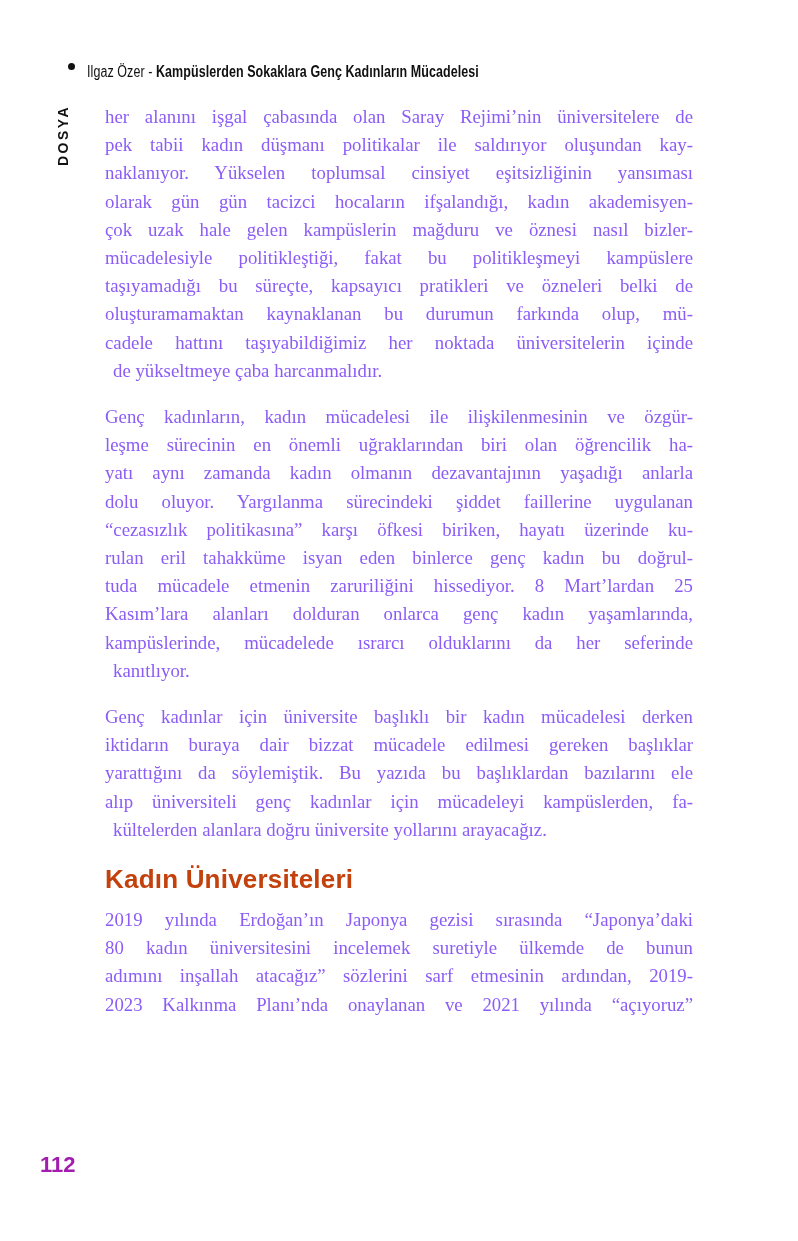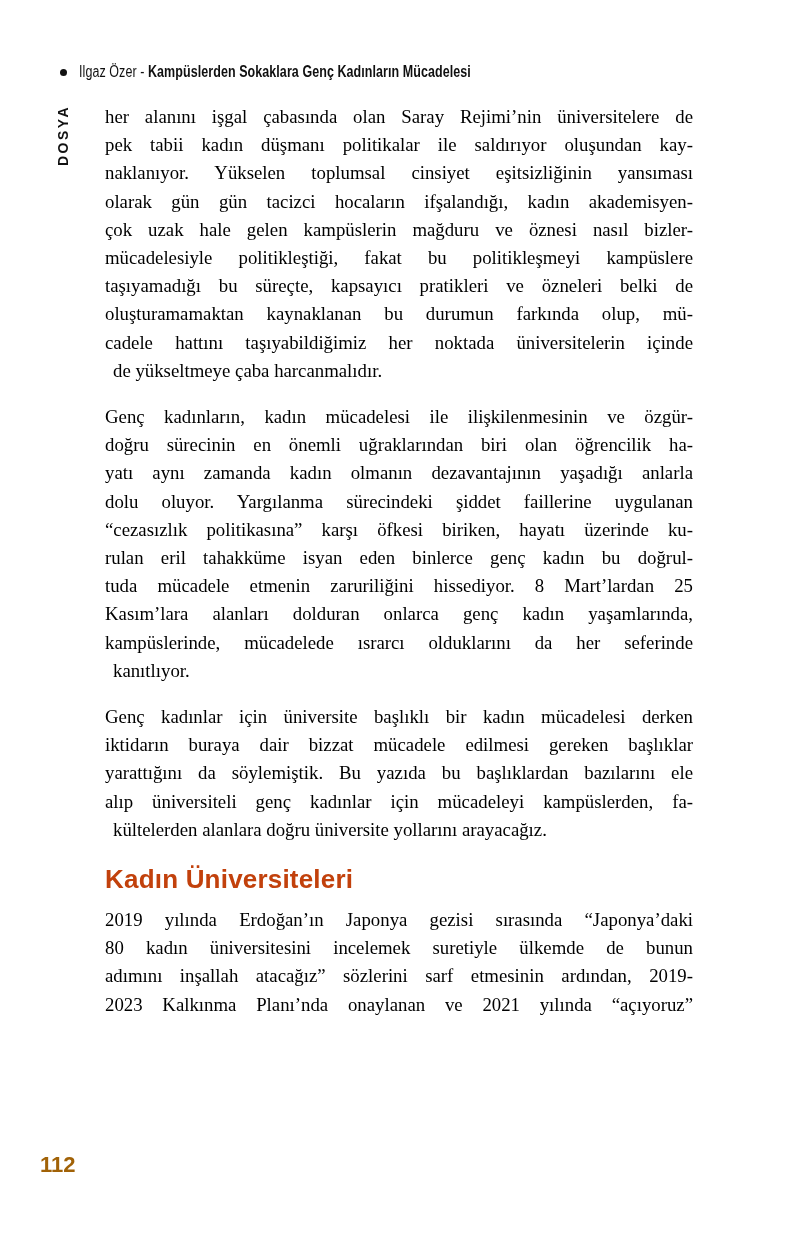--- a/index.html
+++ b/index.html
@@ -11,24 +11,23 @@
     margin: 0 auto;
     background: #ffffff;
     overflow: hidden;
     font-family: "Liberation Serif", serif;
     color: #242424;
   }
 
   
   .running-header {
     position: absolute;
-    left: 60px;
+    left: 68px;
     top: 63px;
     display: flex;
-    align-items: center;
     height: 18px;
     white-space: nowrap;
   }
   .bullet {
     width: 7px; height: 7px;
     background: #111;
     border-radius: 50%;
     margin-right: 12px;
     flex: 0 0 auto;
   }
@@ -66,21 +65,21 @@
     left: 105px;
     top: 103px;
     width: 588px;
   }
   .paragraph { margin: 0 0 18px 0; }
   .pline {
     font-size: 18.8px;
     line-height: 28.2px;
     text-align: justify;
     text-align-last: justify;
-    color: #000000;
+    color: #8b5cf6;
   }
   .pline.lastline {
     text-align-last: left;
     margin-left: 8px;
   }
   .section-heading {
     font-family: "Liberation Sans", sans-serif;
     font-weight: 600;
     font-size: 26px;
     line-height: 30px;
@@ -90,21 +89,21 @@
   }
 
   
   .page-number {
     position: absolute;
     left: 40px;
     top: 1152px;
     font-family: "Liberation Sans", sans-serif;
     font-weight: 700;
     font-size: 22px;
-    color: #a16207;
+    color: #a21caf;
   }
 </style>
 </head>
 <body>
 
 <div class="page">
 
   <div class="running-header">
     <span class="bullet"></span>
     <span class="header-text"><span class="author">Ilgaz Özer</span><span class="sep"> - </span><span class="title">Kampüslerden Sokaklara Genç Kadınların Mücadelesi</span></span>
@@ -120,21 +119,21 @@
         <div class="pline">olarak gün gün tacizci hocaların ifşalandığı, kadın akademisyen-</div>
         <div class="pline">çok uzak hale gelen kampüslerin mağduru ve öznesi nasıl bizler-</div>
         <div class="pline">mücadelesiyle politikleştiği, fakat bu politikleşmeyi kampüslere</div>
         <div class="pline">taşıyamadığı bu süreçte, kapsayıcı pratikleri ve özneleri belki de</div>
         <div class="pline">oluşturamamaktan kaynaklanan bu durumun farkında olup, mü-</div>
         <div class="pline">cadele hattını taşıyabildiğimiz her noktada üniversitelerin içinde</div>
         <div class="pline lastline">de yükseltmeye çaba harcanmalıdır.</div>
       </div>
       <div class="paragraph">
         <div class="pline">Genç kadınların, kadın mücadelesi ile ilişkilenmesinin ve özgür-</div>
-        <div class="pline">doğru sürecinin en önemli uğraklarından biri olan öğrencilik ha-</div>
+        <div class="pline">leşme sürecinin en önemli uğraklarından biri olan öğrencilik ha-</div>
         <div class="pline">yatı aynı zamanda kadın olmanın dezavantajının yaşadığı anlarla</div>
         <div class="pline">dolu oluyor. Yargılanma sürecindeki şiddet faillerine uygulanan</div>
         <div class="pline">“cezasızlık politikasına” karşı öfkesi biriken, hayatı üzerinde ku-</div>
         <div class="pline">rulan eril tahakküme isyan eden binlerce genç kadın bu doğrul-</div>
         <div class="pline">tuda mücadele etmenin zaruriliğini hissediyor. 8 Mart’lardan 25</div>
         <div class="pline">Kasım’lara alanları dolduran onlarca genç kadın yaşamlarında,</div>
         <div class="pline">kampüslerinde, mücadelede ısrarcı olduklarını da her seferinde</div>
         <div class="pline lastline">kanıtlıyor.</div>
       </div>
       <div class="paragraph">

